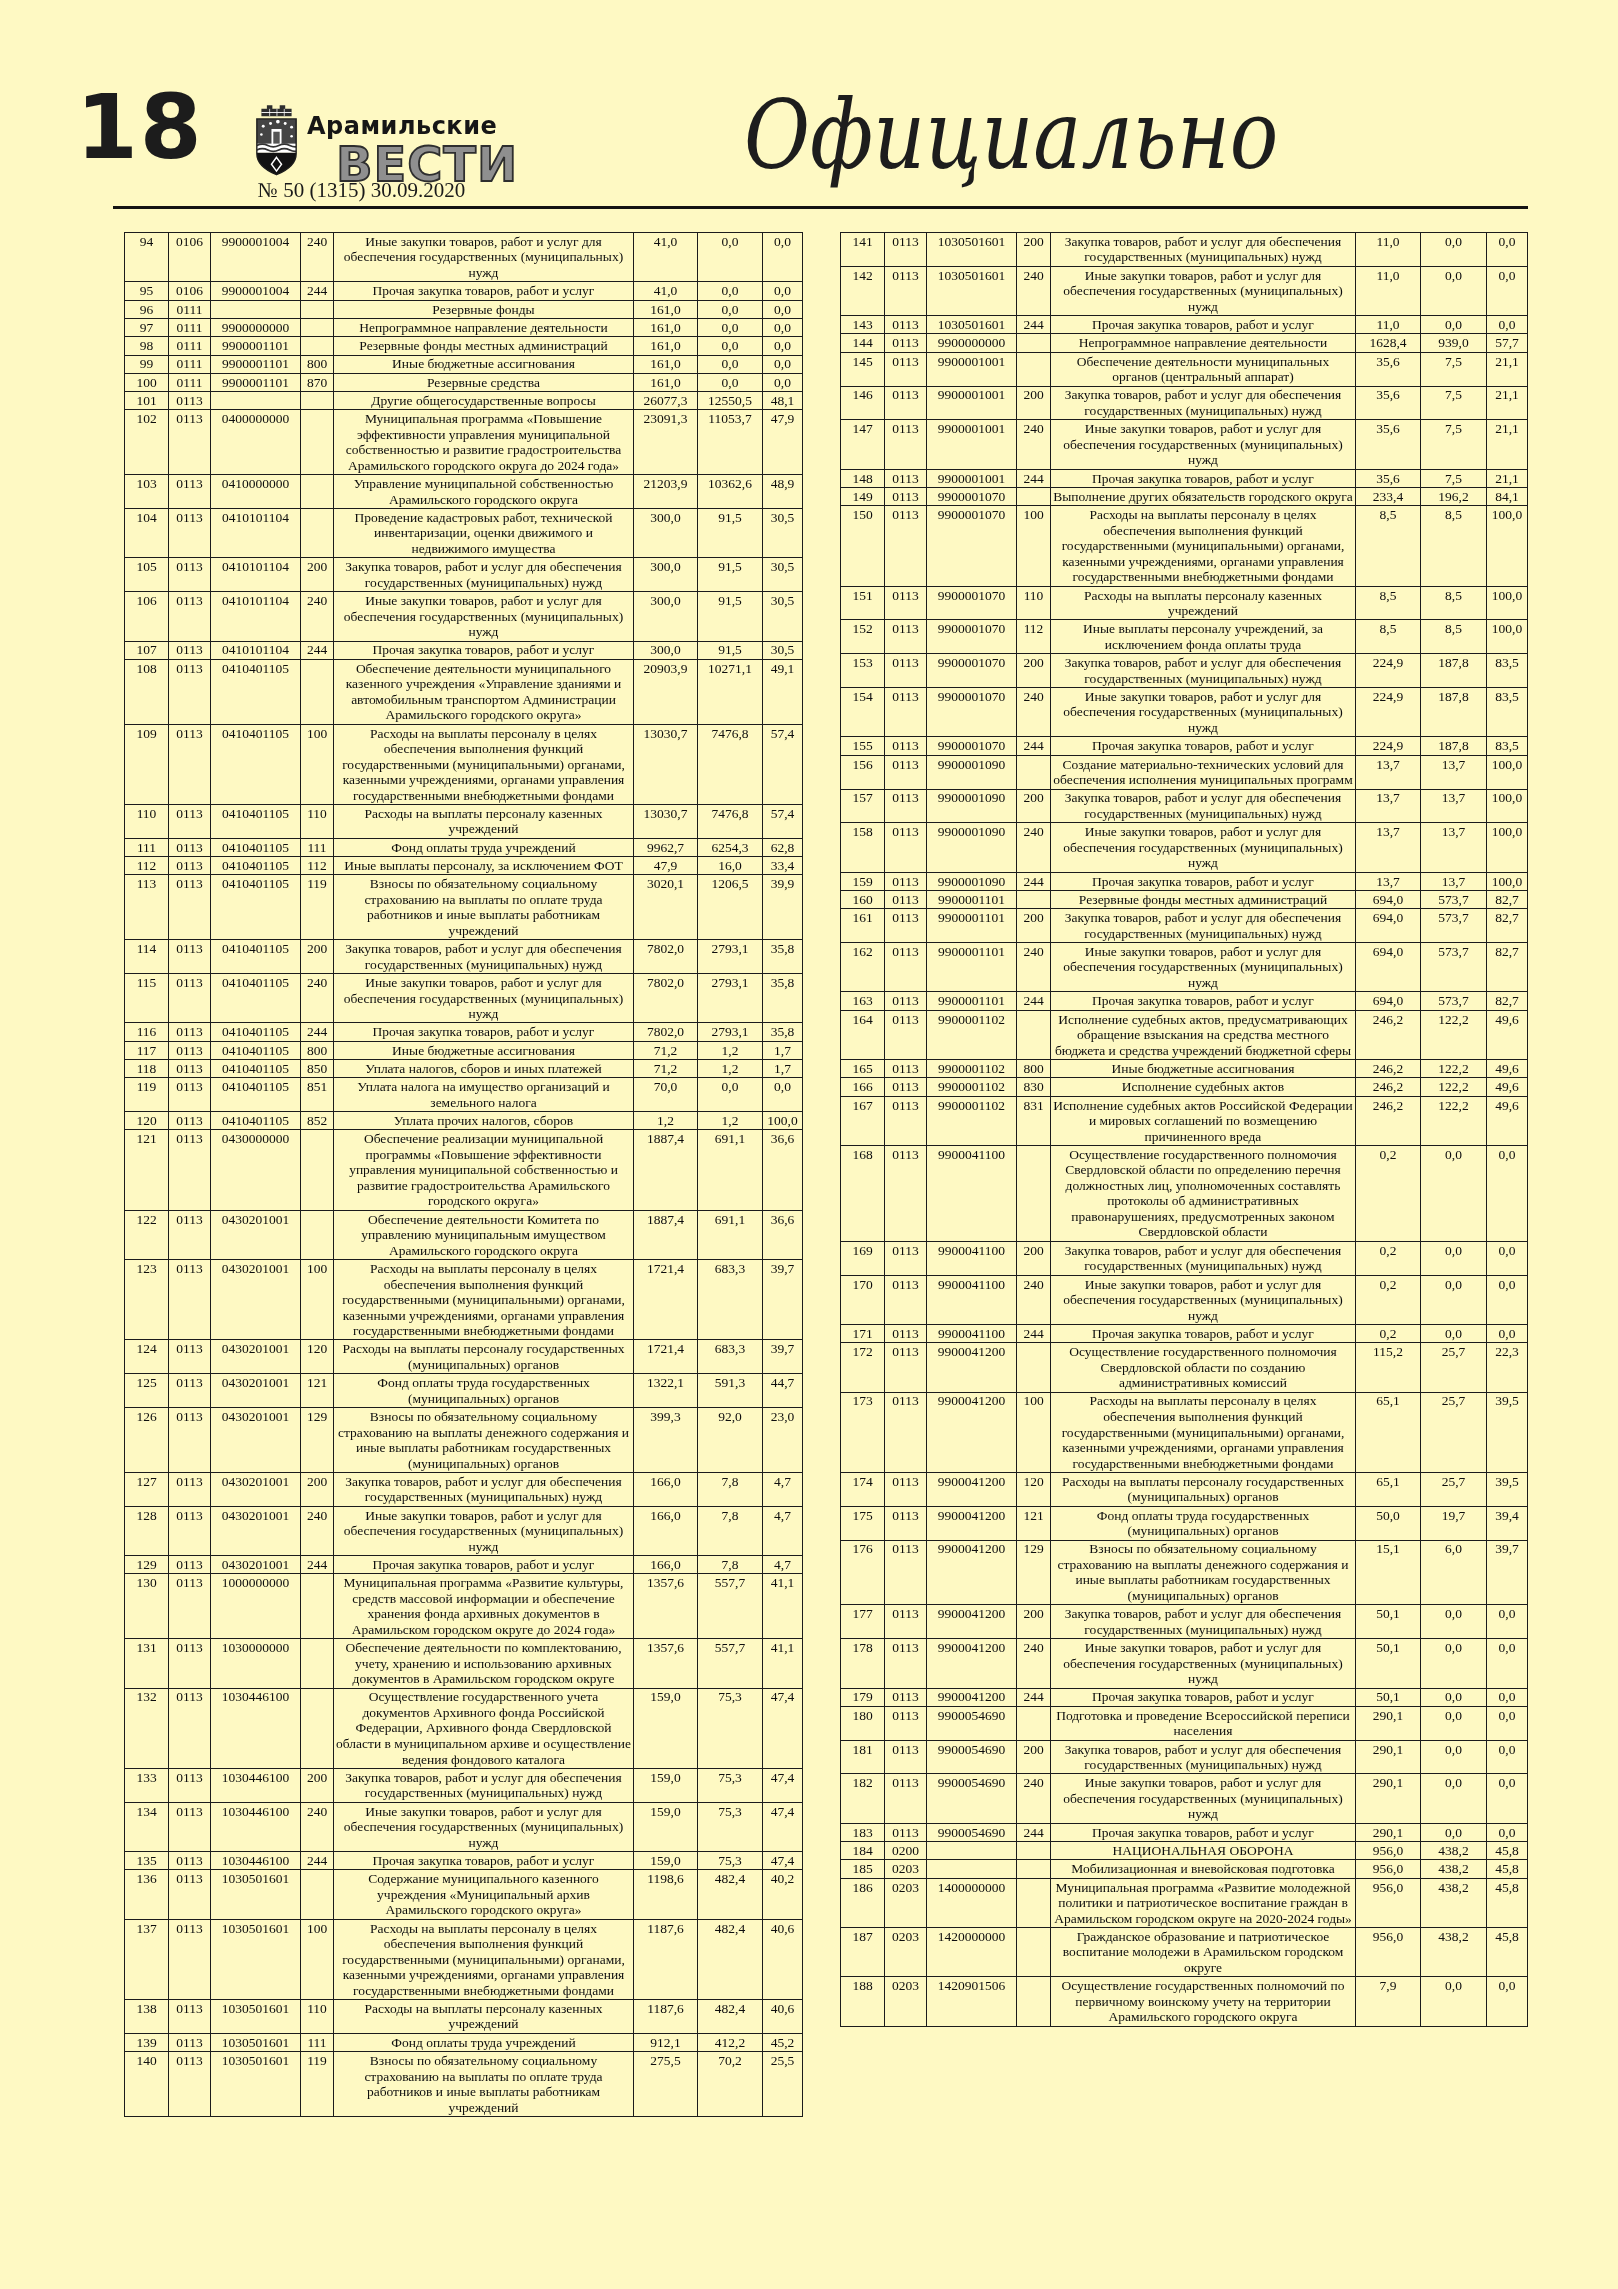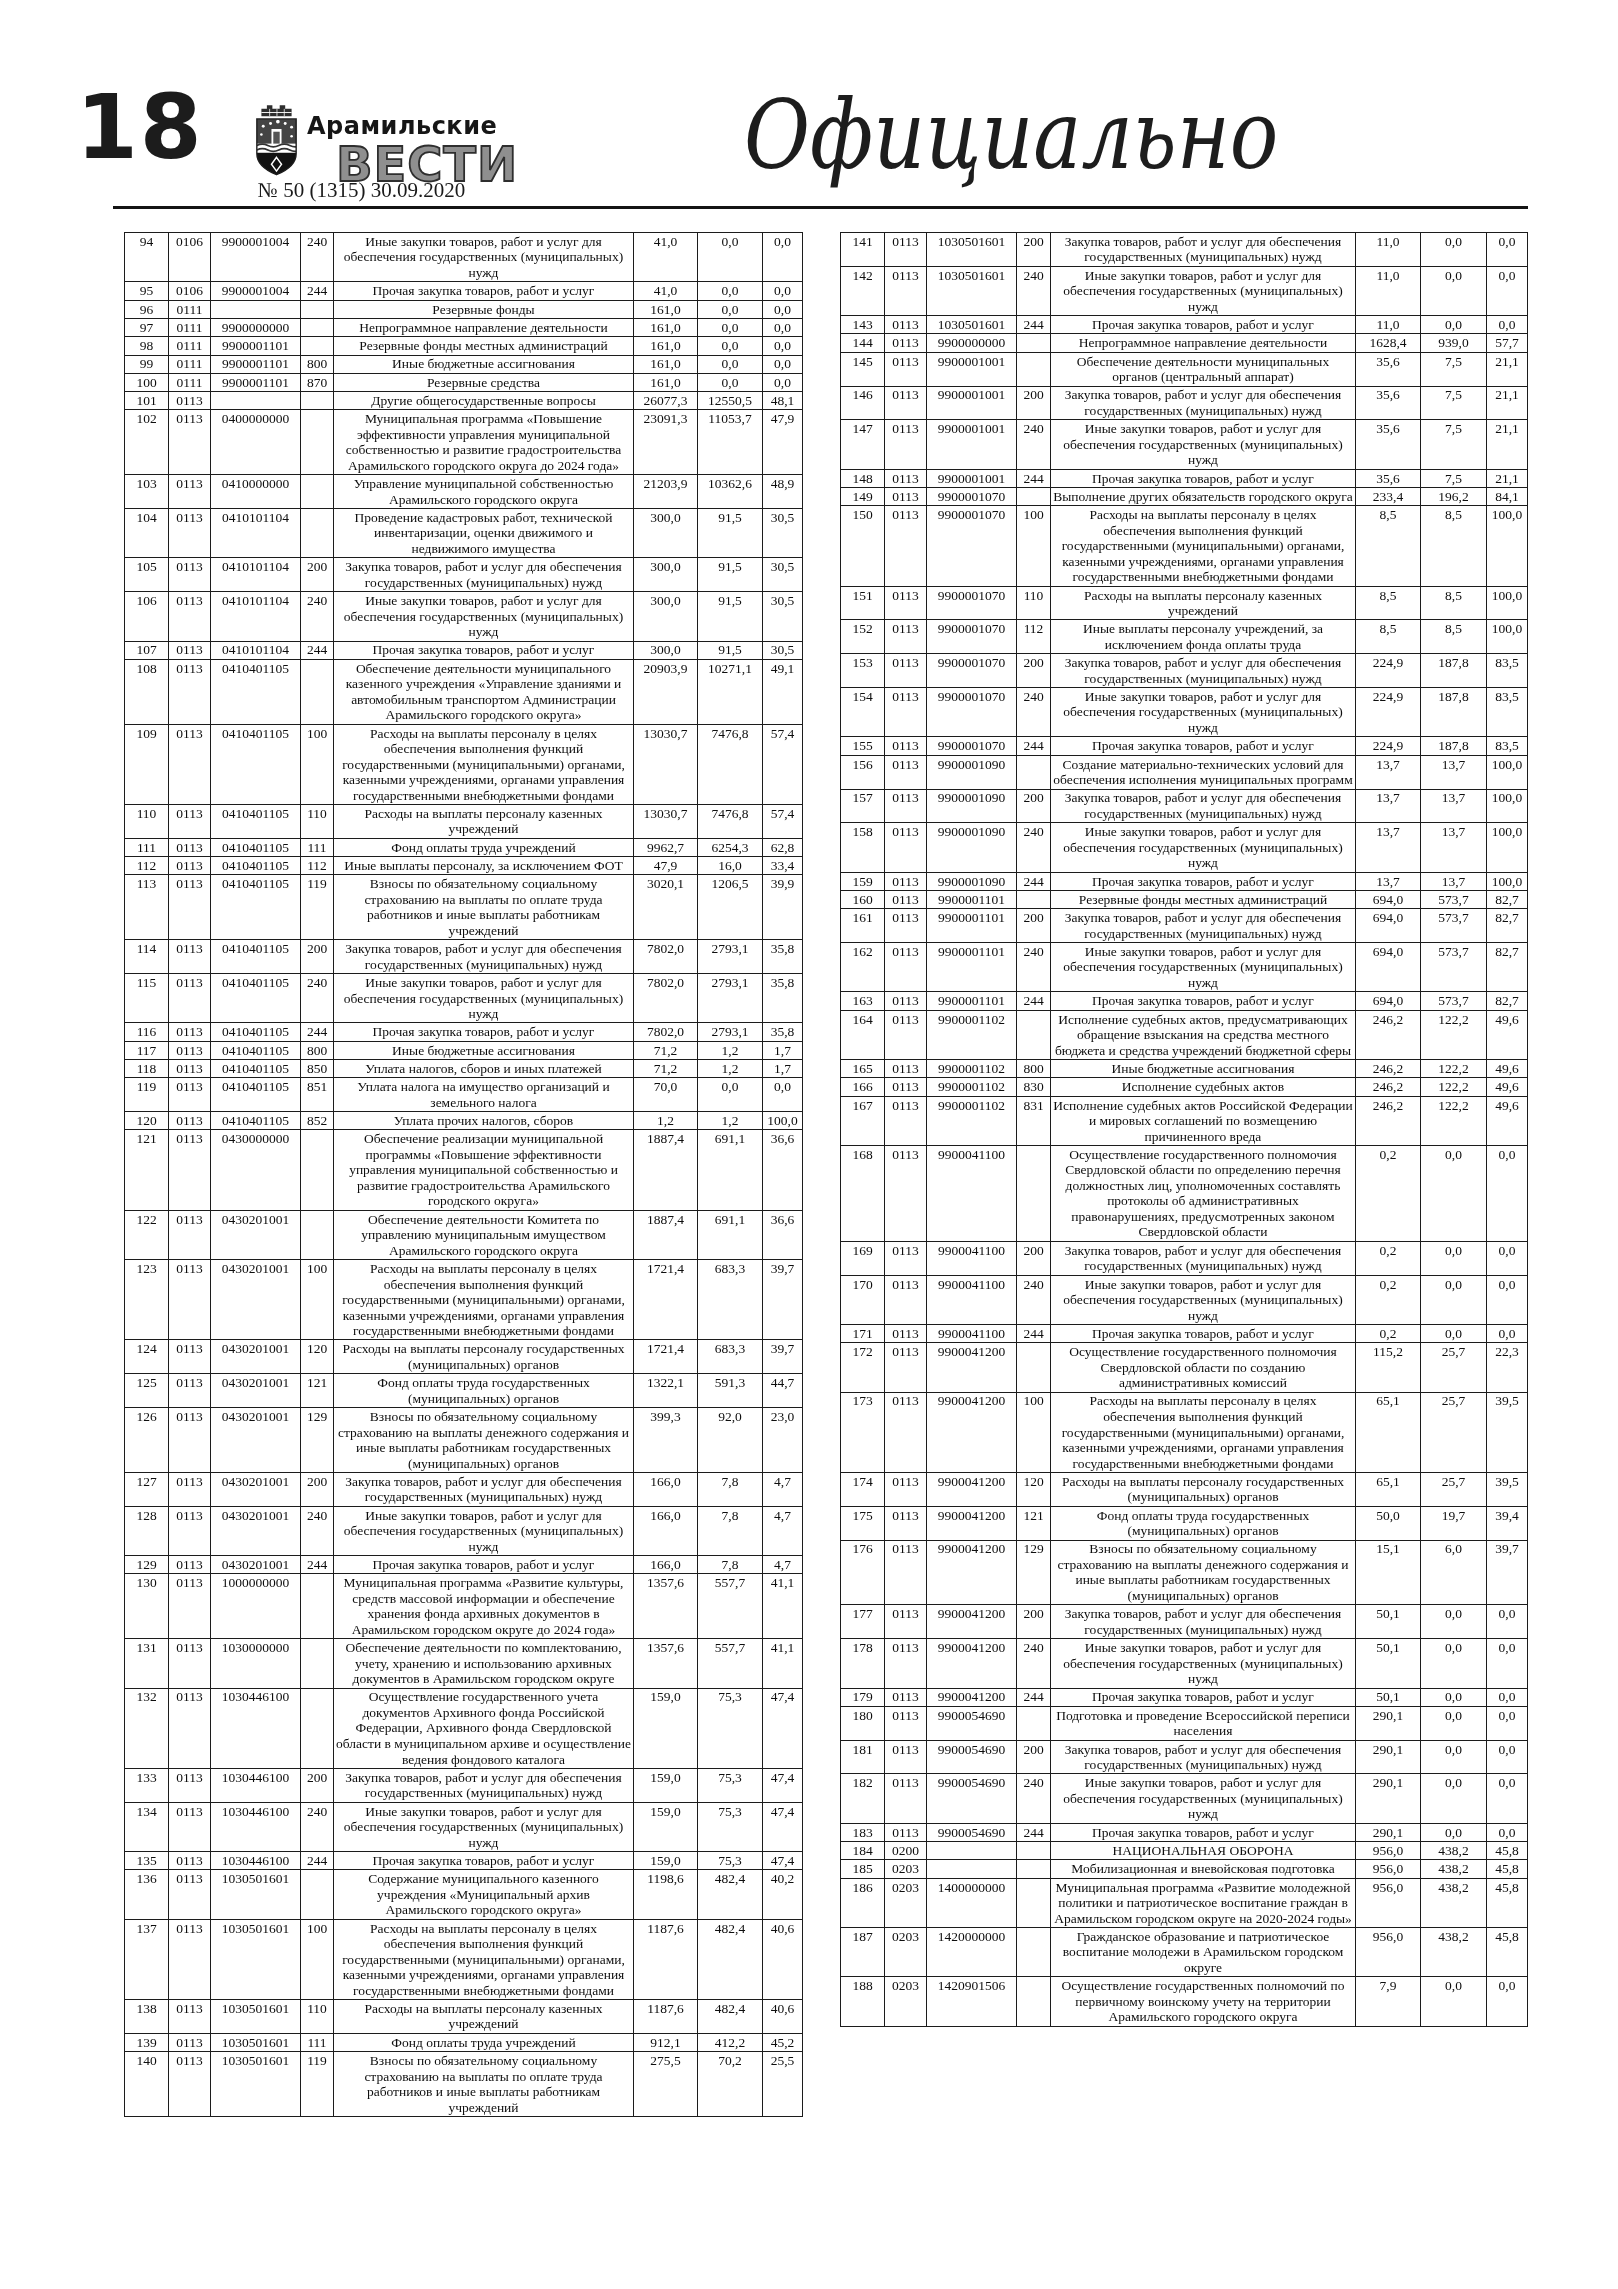--- a/index.html
+++ b/index.html
@@ -1,17 +1,17 @@
 <!DOCTYPE html>
 <html lang="ru" style="font-size:14.8px"><head>
 <meta charset="utf-8">
 <style>
   html,body{margin:0;padding:0;background:#e8e8e8;}
   .page{
-    position:relative;width:1619px;height:2290px;background:#ffffff;
+    position:relative;width:1619px;height:2290px;background:#fef9c3;
     font-family:"Liberation Serif","DejaVu Serif",serif;color:#111;
     overflow:hidden;margin:0 auto;
   }
   
   .page-num{
     position:absolute;left:76px;top:83px;
     font-family:"DejaVu Sans","Liberation Sans",sans-serif;
     font-weight:bold;font-size:89px;line-height:1;letter-spacing:1.8px;color:#1c1c1c;
   }
   .logo{position:absolute;left:255px;top:103px;width:43px;height:73px;}

